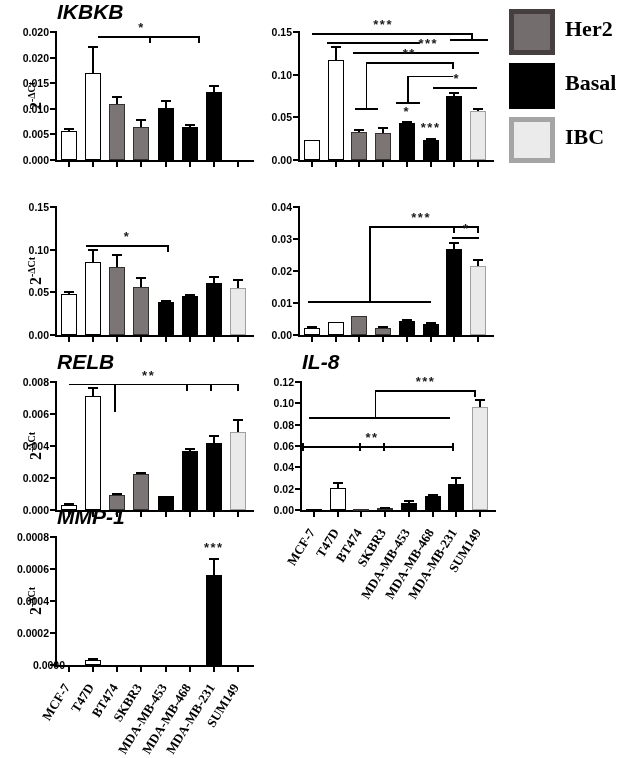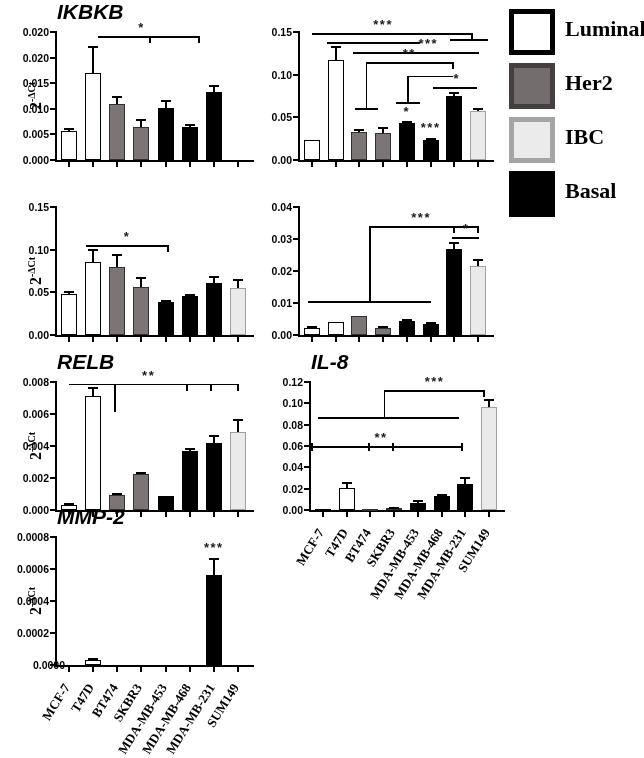--- a/index.html
+++ b/index.html
@@ -4,21 +4,21 @@
 <style>
   html,body{margin:0;padding:0;background:#ffffff;}
   .figure{position:relative;width:644px;height:758px;background:#ffffff;
           font-family:"Liberation Sans",sans-serif;overflow:hidden;}
   .chart{position:absolute;width:252px;height:172px;overflow:visible;}
   #chart-ikbkb{left:8px;top:0;}
   #chart-p50{left:263px;top:0;width:245px;}
   #chart-p65{left:8px;top:175px;}
   #chart-nik{left:263px;top:175px;width:245px;}
   #chart-relb{left:8px;top:350px;}
-  #chart-il8{left:274px;top:350px;width:245px;}
+  #chart-il8{left:265px;top:350px;width:245px;}
   #chart-mmp1{left:8px;top:505px;}
   .ctitle{position:absolute;top:0;text-align:left;font-family:Liberation Sans, sans-serif;
           font-weight:bold;font-style:italic;font-size:21px;color:#000;}
   .ylab{position:absolute;width:60px;height:20px;text-align:center;
         font-family:"Liberation Serif",serif;font-weight:bold;font-size:16px;color:#000;
         transform:rotate(-90deg);transform-origin:center center;}
   .ylab sup{font-size:10px;}
   .axis,.tick,.sig,.err,.errcap{position:absolute;background:#000;}
   .ytlab{position:absolute;text-align:right;font-size:10.5px;font-weight:bold;color:#000;}
   .bar{position:absolute;border-style:solid;border-width:1.5px;box-sizing:border-box;}
@@ -362,21 +362,21 @@
       <div class="sig" style="left:209.375px;top:39.999999999999986px;width:1.8px;height:7px;"></div>
       <div class="siglab" style="left:130.5px;top:23.999999999999986px;">***</div>
       <div class="sig" style="left:38.1875px;top:96px;width:149.625px;height:1.8px;"></div>
       <div class="sig" style="left:37.1875px;top:93px;width:1.8px;height:8px;"></div>
       <div class="sig" style="left:94.1875px;top:93px;width:1.8px;height:8px;"></div>
       <div class="sig" style="left:117.9375px;top:93px;width:1.8px;height:8px;"></div>
       <div class="sig" style="left:186.8125px;top:93px;width:1.8px;height:8px;"></div>
       <div class="siglab" style="left:77.0625px;top:80px;">**</div>
     </div>
   <div class="chart" id="chart-mmp1">
-      <div class="ctitle" style="left:49px;width:193px;">MMP-2</div>
+      <div class="ctitle" style="left:49px;width:193px;">MMP-1</div>
       <div class="ylab" style="left:-2px;top:86px;">2<sup>-ΔCt</sup></div>
       <div class="axis" style="left:47px;top:31px;width:2px;height:131px;"></div>
       <div class="axis" style="left:47px;top:160px;width:199px;height:2px;"></div>
       <div class="ytlab" style="left:16px;top:154px;width:41px;">0.0000</div>
       <div class="tick" style="left:42px;top:159px;width:5px;height:2px;"></div>
       <div class="ytlab" style="left:0px;top:122px;width:41px;">0.0002</div>
       <div class="tick" style="left:42px;top:127px;width:5px;height:2px;"></div>
       <div class="ytlab" style="left:0px;top:90px;width:41px;">0.0004</div>
       <div class="tick" style="left:42px;top:95px;width:5px;height:2px;"></div>
       <div class="ytlab" style="left:0px;top:58.000000000000014px;width:41px;">0.0006</div>
@@ -402,29 +402,25 @@
       <div class="bar" style="left:197.8125px;top:70.4px;width:16px;height:89.6px;background:#000000;border-color:#000000;"></div>
       <div class="err" style="left:204.8125px;top:54.400000000000006px;height:16px;"></div>
       <div class="errcap" style="left:200.8125px;top:53.400000000000006px;"></div>
       <div class="xlab" style="left:99.8125px;top:172px;">MDA-MB-231</div>
       <div class="tick" style="left:228.9375px;top:162px;width:2px;height:5px;"></div>
       <div class="xlab" style="left:123.9375px;top:172px;">SUM149</div>
       <div class="siglab" style="left:175.8125px;top:34.60000000000001px;">***</div>
     </div>
   <div class="legend" id="legend">
       <div class="litem">
-     <span class="lswatch" style="background:#ffffff;border-color:#000000;"></span>
-     <span class="llabel">Luminal</span>
+     <span class="lswatch" style="background:#746d6d;border-color:#453f3f;"></span>
+     <span class="llabel">Her2</span>
    </div>
       <div class="litem">
-     <span class="lswatch" style="background:#746d6d;border-color:#453f3f;"></span>
-     <span class="llabel">Her2</span>
+     <span class="lswatch" style="background:#000000;border-color:#000000;"></span>
+     <span class="llabel">Basal</span>
    </div>
       <div class="litem">
      <span class="lswatch" style="background:#ebebeb;border-color:#a5a5a5;"></span>
      <span class="llabel">IBC</span>
    </div>
-      <div class="litem">
-     <span class="lswatch" style="background:#000000;border-color:#000000;"></span>
-     <span class="llabel">Basal</span>
-   </div>
     </div>
 </div>
 
 </body></html>

